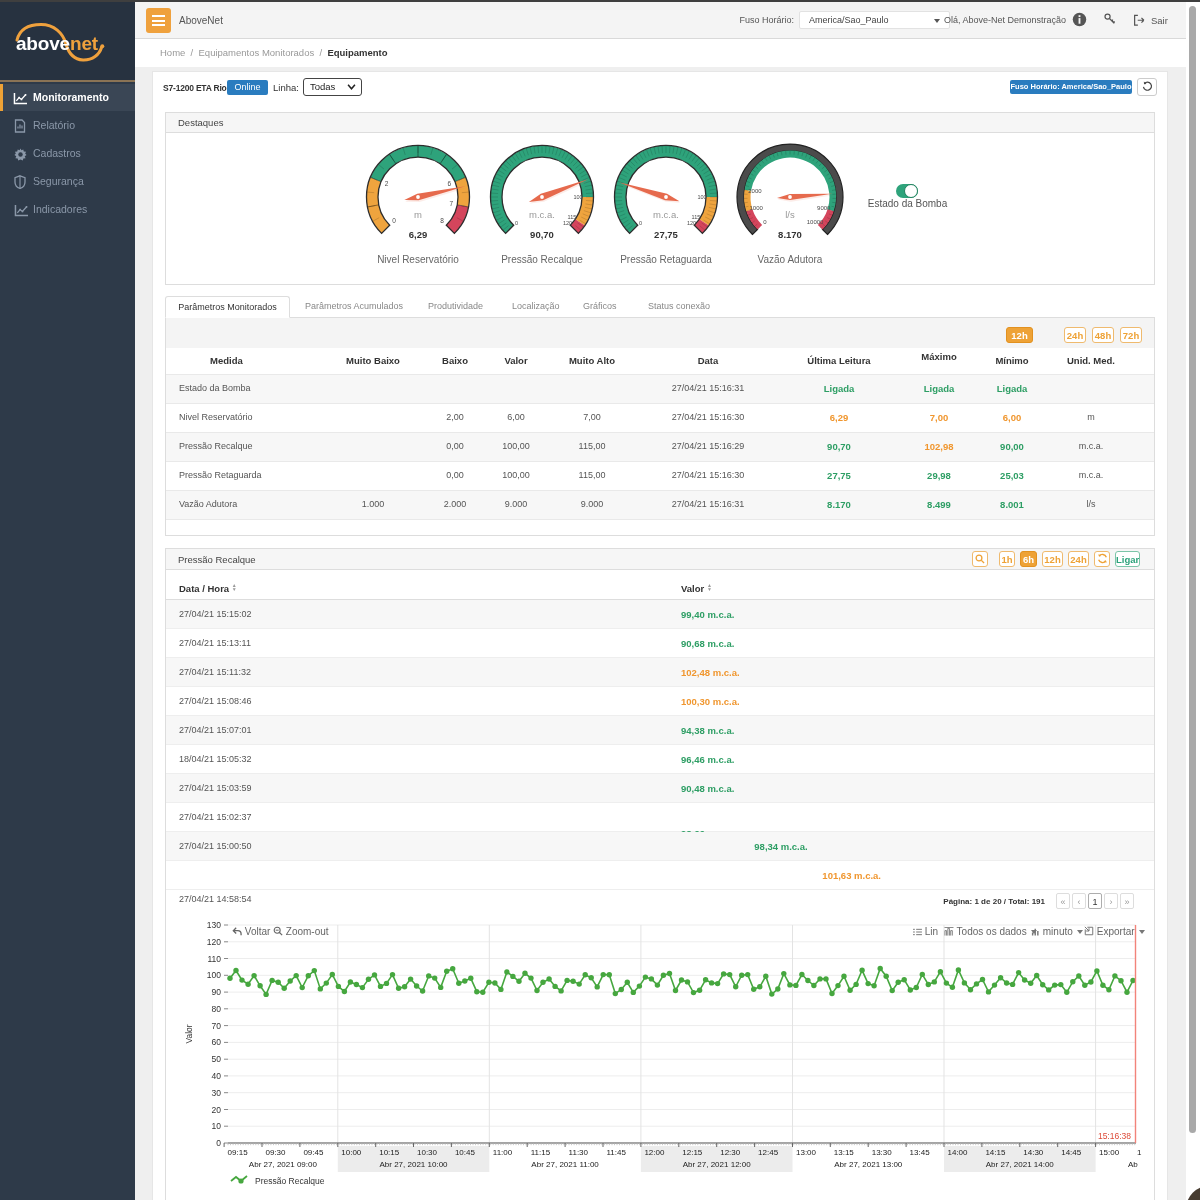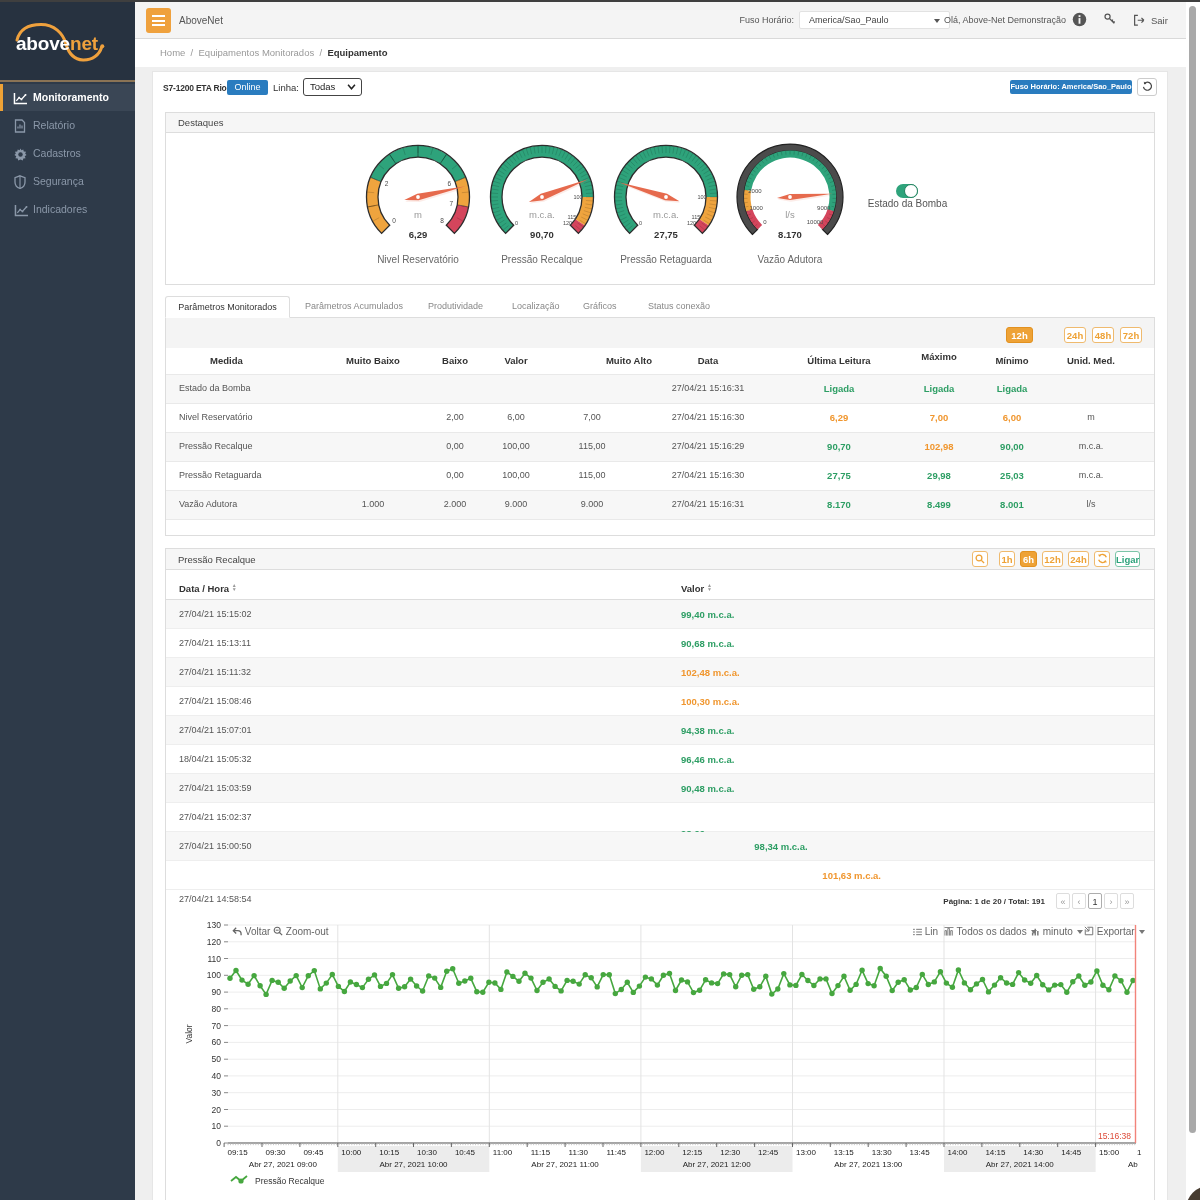--- a/index.html
+++ b/index.html
@@ -384,21 +384,21 @@
 <div class="abs" style="left:165px;top:318px;width:990px;height:218px;border:1px solid #ddd;border-top:none;background:#fff"></div>
 <div class="abs" style="left:166px;top:318px;width:988px;height:30px;background:#f4f4f4"></div>
 <div class="abs" style="left:1006px;top:327px;width:27px;height:16px;background:#eea236;color:#fff;border:1px solid #e2911f;border-radius:3px;font-size:9.5px;font-weight:bold;text-align:center;line-height:16px">12h</div>
 <div class="abs" style="left:1064px;top:327px;width:22px;height:16px;background:#fff;color:#eea236;border:1px solid #efba6e;border-radius:3px;font-size:9.5px;font-weight:bold;text-align:center;line-height:16px">24h</div>
 <div class="abs" style="left:1092px;top:327px;width:22px;height:16px;background:#fff;color:#eea236;border:1px solid #efba6e;border-radius:3px;font-size:9.5px;font-weight:bold;text-align:center;line-height:16px">48h</div>
 <div class="abs" style="left:1120px;top:327px;width:22px;height:16px;background:#fff;color:#eea236;border:1px solid #efba6e;border-radius:3px;font-size:9.5px;font-weight:bold;text-align:center;line-height:16px">72h</div>
 <div class="abs th" style="left:210px;top:348px;width:80px">Medida</div>
 <div class="abs th" style="left:313px;top:348px;width:120px;text-align:center">Muito Baixo</div>
 <div class="abs th" style="left:395px;top:348px;width:120px;text-align:center">Baixo</div>
 <div class="abs th" style="left:456px;top:348px;width:120px;text-align:center">Valor</div>
-<div class="abs th" style="left:532px;top:348px;width:120px;text-align:right">Muito Alto</div>
+<div class="abs th" style="left:532px;top:348px;width:120px;text-align:center">Muito Alto</div>
 <div class="abs th" style="left:648px;top:348px;width:120px;text-align:center">Data</div>
 <div class="abs th" style="left:779px;top:348px;width:120px;text-align:center">Última Leitura</div>
 <div class="abs th" style="left:879px;top:344px;width:120px;text-align:center">Máximo</div>
 <div class="abs th" style="left:952px;top:348px;width:120px;text-align:center">Mínimo</div>
 <div class="abs th" style="left:1031px;top:348px;width:120px;text-align:center">Unid. Med.</div>
 <div class="abs" style="left:166px;top:374px;width:988px;height:29px;background:#f7f7f7;border-top:1px solid #e9e9e9"></div>
 <div class="abs td" style="left:179px;top:374px;width:170px;text-align:left">Estado da Bomba</div>
 <div class="abs td" style="left:648px;top:374px;width:120px">27/04/21 15:16:31</div>
 <div class="abs tv tg" style="left:779px;top:374px;width:120px">Ligada</div>
 <div class="abs tv tg" style="left:879px;top:374px;width:120px">Ligada</div>

